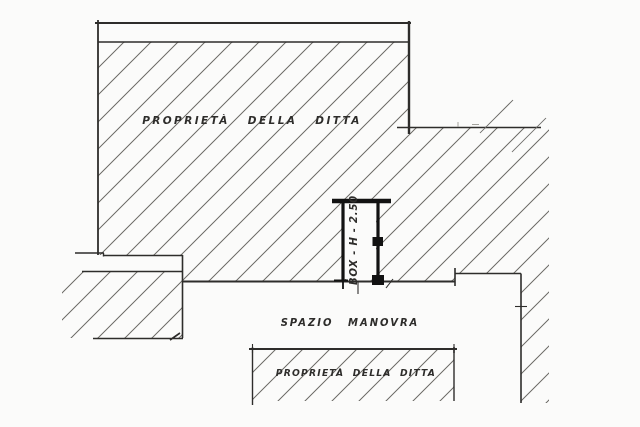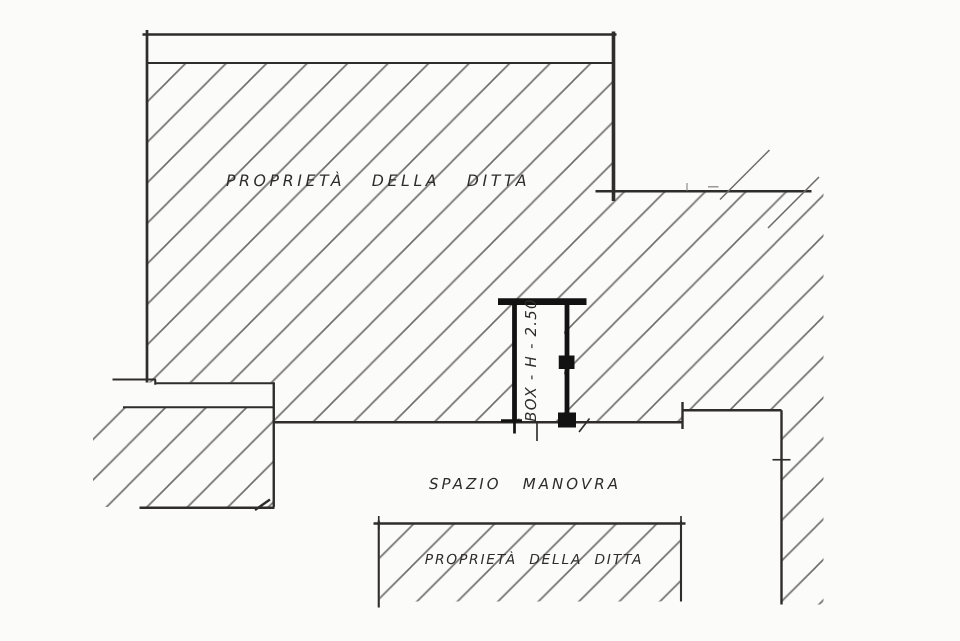--- a/index.html
+++ b/index.html
@@ -9,20 +9,21 @@
     --box-line:#121212;
     --faint:#9a9892;
   }
   html,body{margin:0;padding:0;background:var(--background);}
   .page{
     position:relative;
     width:640px;height:427px;
     background:var(--background);
     overflow:hidden;
     font-family:"DejaVu Sans",sans-serif;
+    font-weight:bold;
   }
   .page svg{position:absolute;left:0;top:0;display:block;}
   .hatch-line{stroke:var(--hatch);stroke-width:1.05;fill:none;}
   .hatched{fill:url(#hatch);stroke:none;}
   .stroke{stroke:var(--line);fill:none;stroke-linecap:butt;}
   .w1{stroke-width:1.1;} .w14{stroke-width:1.4;} .w16{stroke-width:1.6;}
   .w18{stroke-width:1.8;} .w24{stroke-width:2.4;}
   .hatch-stroke{stroke:var(--hatch);stroke-width:1.05;fill:none;}
   .faint{stroke:var(--faint);stroke-width:0.9;fill:none;}
   .box-stroke{stroke:var(--box-line);fill:none;}

